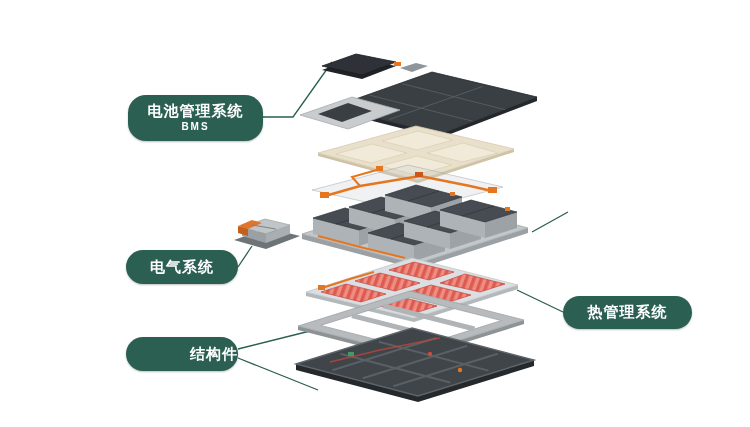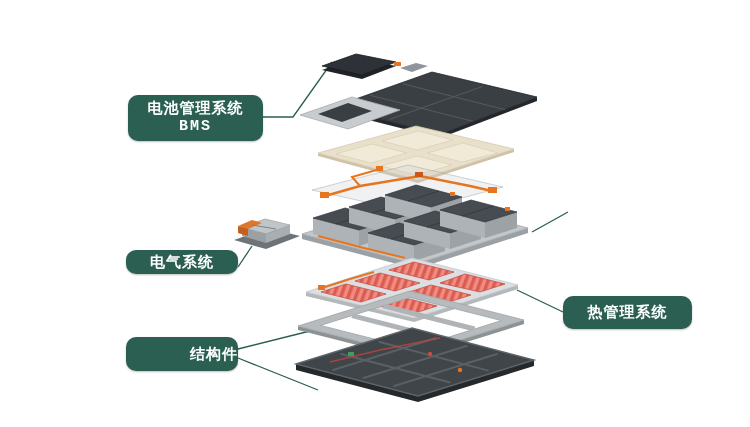--- a/index.html
+++ b/index.html
@@ -3,28 +3,28 @@
 <meta charset="utf-8">
 <style>
   html,body{margin:0;padding:0;background:#ffffff;}
   .stage{
     position:relative;width:750px;height:427px;background:#ffffff;
     overflow:hidden;font-family:"Liberation Sans",sans-serif;
   }
   .diagram-svg{position:absolute;left:0;top:0;}
   .callout{
     position:absolute;display:flex;flex-direction:column;align-items:center;justify-content:center;
-    background:#2b5f52;color:#ffffff;border-radius:10px;
+    background:#2b5f52;color:#ffffff;border-radius:18px;
     font-weight:bold;letter-spacing:1px;text-align:center;line-height:1.25;
     box-shadow:0 1px 2px rgba(0,0,0,0.25);
   }
   .callout .l1{font-size:15px;}
-  .callout .l2{font-size:15px;letter-spacing:2px;font-family:Liberation Mono, monospace;}
+  .callout .l2{font-size:10px;letter-spacing:2px;}
   #label-bms{left:128px;top:95px;width:135px;height:46px;}
-  #label-electrical{left:126px;top:250px;width:112px;height:24px;}
+  #label-electrical{left:126px;top:250px;width:112px;height:34px;}
   #label-structural{left:126px;top:337px;width:112px;height:34px;align-items:flex-end;}
   #label-module{left:568px;top:196px;width:122px;height:32px;}
   #label-thermal{left:563px;top:296px;width:129px;height:33px;}
 </style>
 </head>
 <body>
 
 <div class="stage">
 
   <svg class="diagram-svg" width="750" height="427" viewBox="0 0 750 427">

